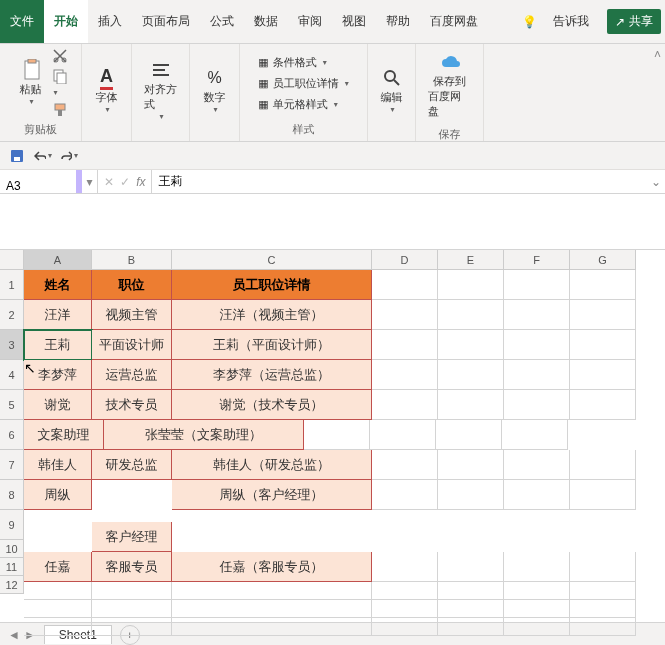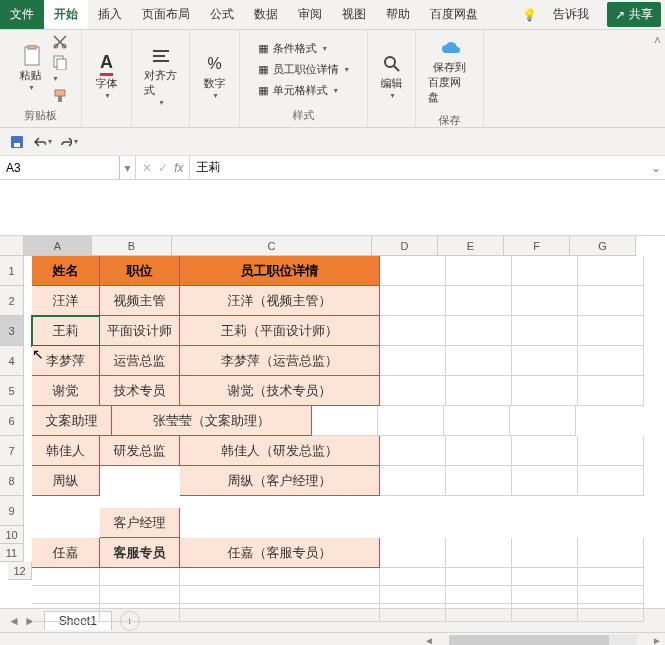--- a/index.html
+++ b/index.html
@@ -1,37 +1,37 @@
 <!DOCTYPE html>
 <html><head>
 <meta charset="utf-8">
 <style>
 *{box-sizing:border-box;margin:0;padding:0;font-family:"Microsoft YaHei",Arial,sans-serif}
 body{background:#fff;width:665px;height:645px;overflow:hidden;font-size:12px;color:#333;position:relative}
-.tabs{display:flex;background:#f3f2f1;height:30px;border-bottom:1px solid #d4d4d4;align-items:stretch}
+.tabs{display:flex;background:#f3f2f1;height:44px;border-bottom:1px solid #d4d4d4;align-items:stretch}
 .tab{padding:0 10px;display:flex;align-items:center;color:#333;cursor:pointer;font-size:12px}
 .tab.active{background:#fff;color:#217346;font-weight:bold}
 .tab.file{background:#217346;color:#fff}
 .tabs-right{margin-left:auto;display:flex;align-items:center}
 .tabs-right .bulb{padding:0 6px;color:#888}
 .share-btn{background:#217346;color:#fff;padding:4px 8px;border-radius:2px;margin-left:8px;margin-right:4px;display:flex;align-items:center;font-size:12px}
 .ribbon{display:flex;background:#f3f2f1;height:98px;border-bottom:1px solid #d4d4d4}
 .rgroup{display:flex;flex-direction:column;border-right:1px solid #e1dfdd;padding:2px 4px}
 .rgroup-body{flex:1;display:flex;align-items:center;justify-content:center;gap:4px;padding:2px}
 .rgroup-label{text-align:center;font-size:11px;color:#666;padding:2px 0}
 .rbtn{display:flex;flex-direction:column;align-items:center;padding:4px 6px;cursor:pointer;font-size:11px;color:#333}
 .rbtn .ic{width:20px;height:20px;display:flex;align-items:center;justify-content:center;margin-bottom:2px}
 .rbtn-sm{display:flex;align-items:center;gap:4px;padding:2px 4px;cursor:pointer;font-size:11px}
 .dd::after{content:"▾";font-size:8px;color:#666;margin-left:2px}
 .sublist{display:flex;flex-direction:column;gap:2px}
 .clipboard-icons{display:flex;flex-direction:column;gap:4px}
 .qat{background:#f3f2f1;height:28px;display:flex;align-items:center;gap:8px;padding:0 8px;border-bottom:1px solid #e1dfdd}
 .qat-btn{width:18px;height:18px;display:flex;align-items:center;justify-content:center;cursor:pointer;color:#555}
 .namebox-row{display:flex;height:24px;border-bottom:1px solid #d4d4d4;align-items:stretch;background:#fff}
-.namebox{width:120px;border-right:1px solid #c4b5fd;display:flex;align-items:center;padding:0 6px;font-size:12px;background:#fff}
+.namebox{width:82px;border-right:6px solid #c4b5fd;display:flex;align-items:flex-end;padding:0 6px;font-size:12px;background:#fff}
 .namebox input{border:none;width:100%;font-size:12px;outline:none}
 .nb-dd{width:16px;display:flex;align-items:center;justify-content:center;color:#888;border-right:1px solid #d4d4d4}
 .fx-btns{display:flex;align-items:center;gap:6px;padding:0 6px;color:#888;border-right:1px solid #d4d4d4}
 .formula-bar{flex:1;display:flex;align-items:center;padding:0 6px;position:relative}
 .formula-bar input{border:none;width:100%;font-size:12px;outline:none}
 .fb-expand{position:absolute;right:4px;color:#888;cursor:pointer}
 .formula-extra{height:56px;border-bottom:1px solid #d4d4d4;background:#fff}
 .grid-wrap{display:flex;height:352px}
 .corner{width:24px;height:20px;background:#f3f2f1;border-right:1px solid #ccc;border-bottom:1px solid #ccc}
 .col-headers{display:flex;height:20px}
@@ -269,21 +269,21 @@
       <div class="rh" style="height: 30px;">2</div>
       <div class="rh sel" style="height: 30px;">3</div>
       <div class="rh" style="height: 30px;">4</div>
       <div class="rh" style="height: 30px;">5</div>
       <div class="rh" style="height: 30px;">6</div>
       <div class="rh" style="height: 30px;">7</div>
       <div class="rh" style="height: 30px;">8</div>
       <div class="rh" style="height: 30px;">9</div>
       <div class="rh" style="height: 18px;">10</div>
       <div class="rh" style="height: 18px;">11</div>
-      <div class="rh" style="height: 18px; margin-left: 8px;">12</div>
+      <div class="rh" style="height: 18px;">12</div>
     </div>
   <div class="cells" id="cells">
     <div class="cursor">↖</div>
   <div class="row">
         <div class="cell hdr-cell" style="width: 68px; height: 30px;">姓名</div>
         <div class="cell hdr-cell" style="width: 80px; height: 30px;">职位</div>
         <div class="cell hdr-cell" style="width: 200px; height: 30px;">员工职位详情</div>
         <div class="cell" style="width: 66px; height: 30px;"></div>
         <div class="cell" style="width: 66px; height: 30px;"></div>
         <div class="cell" style="width: 66px; height: 30px;"></div>
@@ -346,21 +346,21 @@
         <div class="cell data-cell" style="width: 68px; height: 30px;">周纵</div>
         <div class="cell data-cell" style="width: 80px; height: 30px; margin-top: 42px;">客户经理</div>
         <div class="cell data-cell" style="width: 200px; height: 30px;">周纵（客户经理）</div>
         <div class="cell" style="width: 66px; height: 30px;"></div>
         <div class="cell" style="width: 66px; height: 30px;"></div>
         <div class="cell" style="width: 66px; height: 30px;"></div>
         <div class="cell" style="width: 66px; height: 30px;"></div>
       </div>
       <div class="row">
         <div class="cell data-cell" style="width: 68px; height: 30px;">任嘉</div>
-        <div class="cell data-cell" style="width: 80px; height: 30px; font-weight: bold;">客服专员</div>
+        <div class="cell data-cell" style="width: 80px; height: 30px;">客服专员</div>
         <div class="cell data-cell" style="width: 200px; height: 30px;">任嘉（客服专员）</div>
         <div class="cell" style="width: 66px; height: 30px;"></div>
         <div class="cell" style="width: 66px; height: 30px;"></div>
         <div class="cell" style="width: 66px; height: 30px;"></div>
         <div class="cell" style="width: 66px; height: 30px;"></div>
       </div>
       <div class="row">
         <div class="cell" style="width: 68px; height: 18px;"></div>
         <div class="cell" style="width: 80px; height: 18px;"></div>
         <div class="cell" style="width: 200px; height: 18px;"></div>

